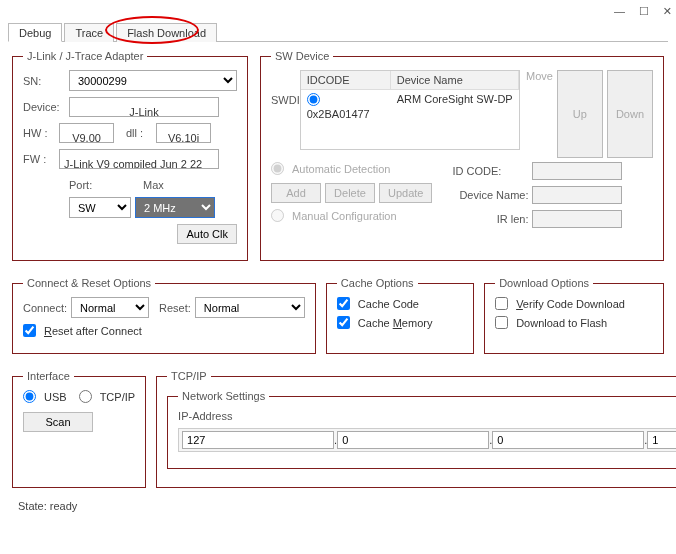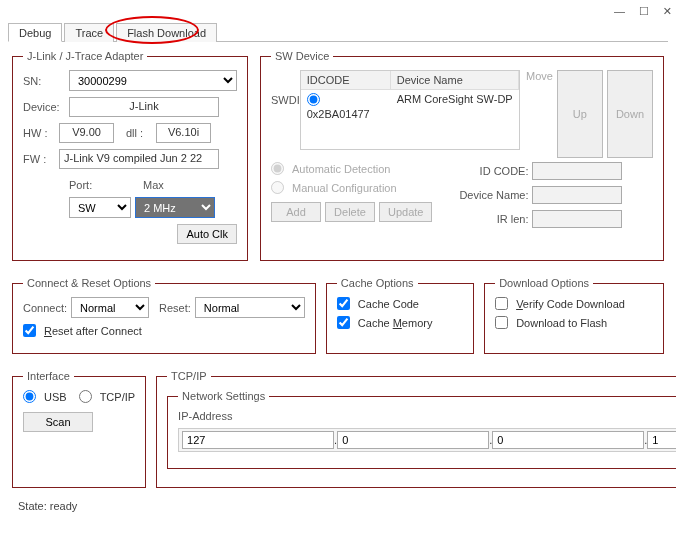--- a/index.html
+++ b/index.html
@@ -38,21 +38,21 @@
 input[type=text], select {
   font-family: inherit;
   font-size: 11px;
   padding: 2px 4px;
   border: 1px solid #aaa;
   background: #fff;
 }
 input[type=text].sunken, .readonly-box {
   border: 1px solid #aaa;
   background: #fff;
-  padding: 2px 4px;
+  padding: 8px 4px;
   height: 20px;
 }
 button, .btn {
   font-family: inherit;
   font-size: 11px;
   background: #efefef;
   border: 1px solid #bbb;
   padding: 3px 8px;
   cursor: default;
   min-width: 50px;
@@ -184,33 +184,33 @@
             <button class="disabled">Down</button>
           </div>
         </div>
 
         <div style="display:flex;gap:20px;margin-top:4px">
           <div>
             <div class="row grey">
                 <input type="radio" checked="" disabled="" class="radio-sm" style="">
                 <span>Automatic Detection</span>
               </div>
-            <div class="row grey">
-                <input type="radio" disabled="" class="radio-sm" style="">
-                <span>Manual Configuration</span>
-              </div>
             <div class="row" style="margin-top:8px">
               <button class="disabled">Add</button>
               <button class="disabled">Delete</button>
               <button class="disabled">Update</button>
             </div>
+            <div class="row grey">
+                <input type="radio" disabled="" class="radio-sm" style="">
+                <span>Manual Configuration</span>
+              </div>
           </div>
           <div>
             <div class="row grey">
-                <label class="lbl" style="width:76px;text-align:right">ID CODE:</label>
+                <label class="lbl" style="width:76px;">ID CODE:</label>
                 <input type="text" disabled="" style="width: 90px; background: rgb(242, 242, 242);">
               </div>
             <div class="row grey">
                 <label class="lbl" style="width:76px;text-align:right">Device Name:</label>
                 <input type="text" disabled="" style="width: 90px; background: rgb(242, 242, 242);">
               </div>
             <div class="row grey">
                 <label class="lbl" style="width:76px;text-align:right">IR len:</label>
                 <input type="text" disabled="" style="width: 90px; background: rgb(242, 242, 242);">
               </div>

